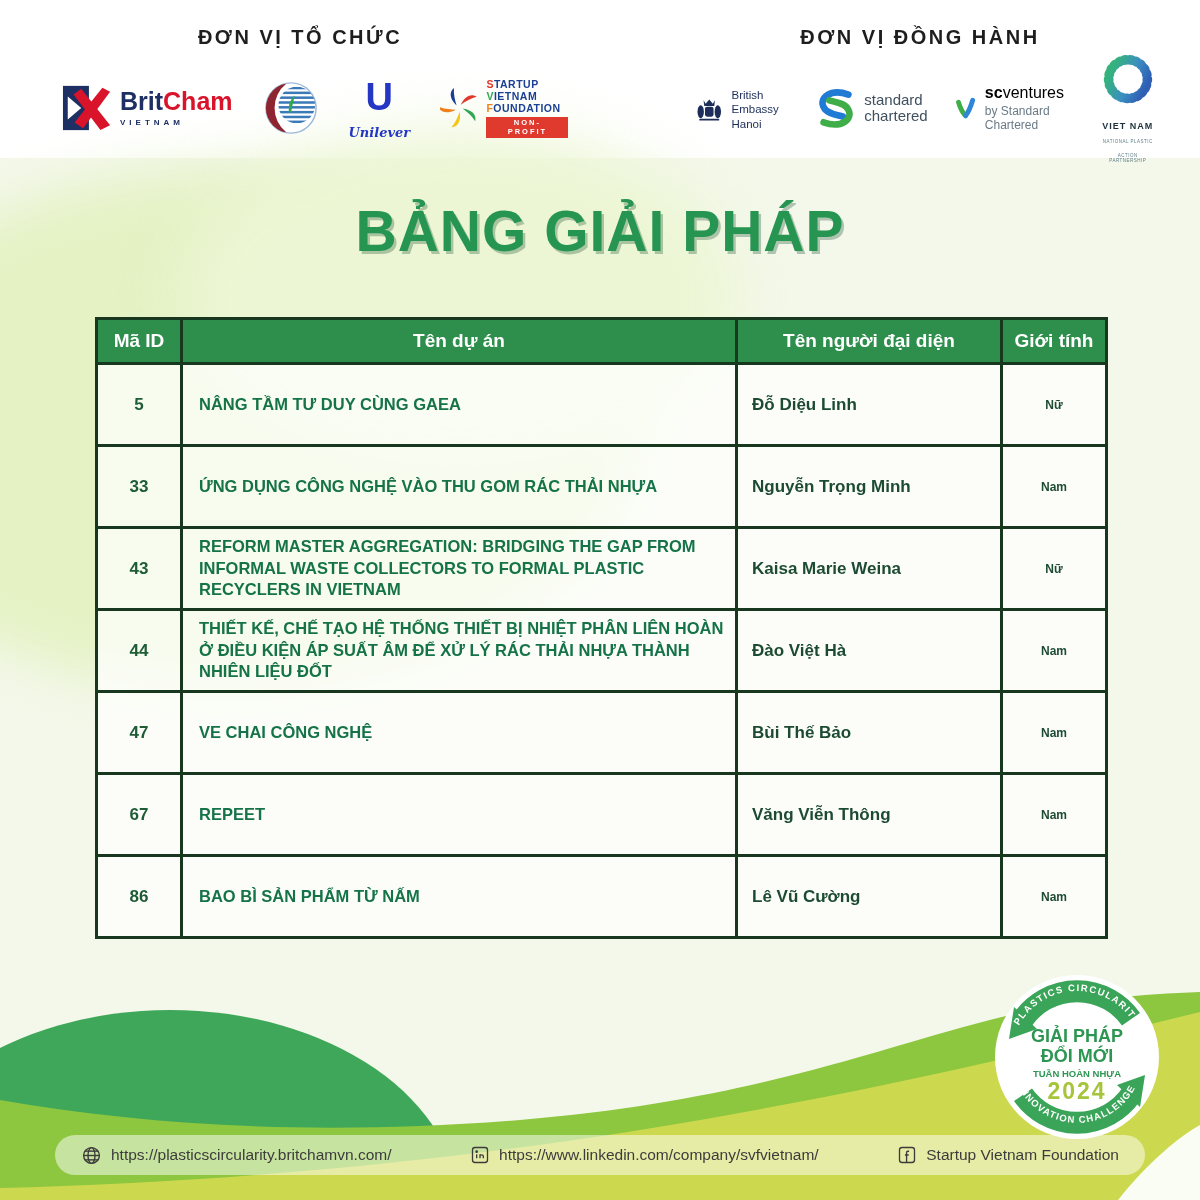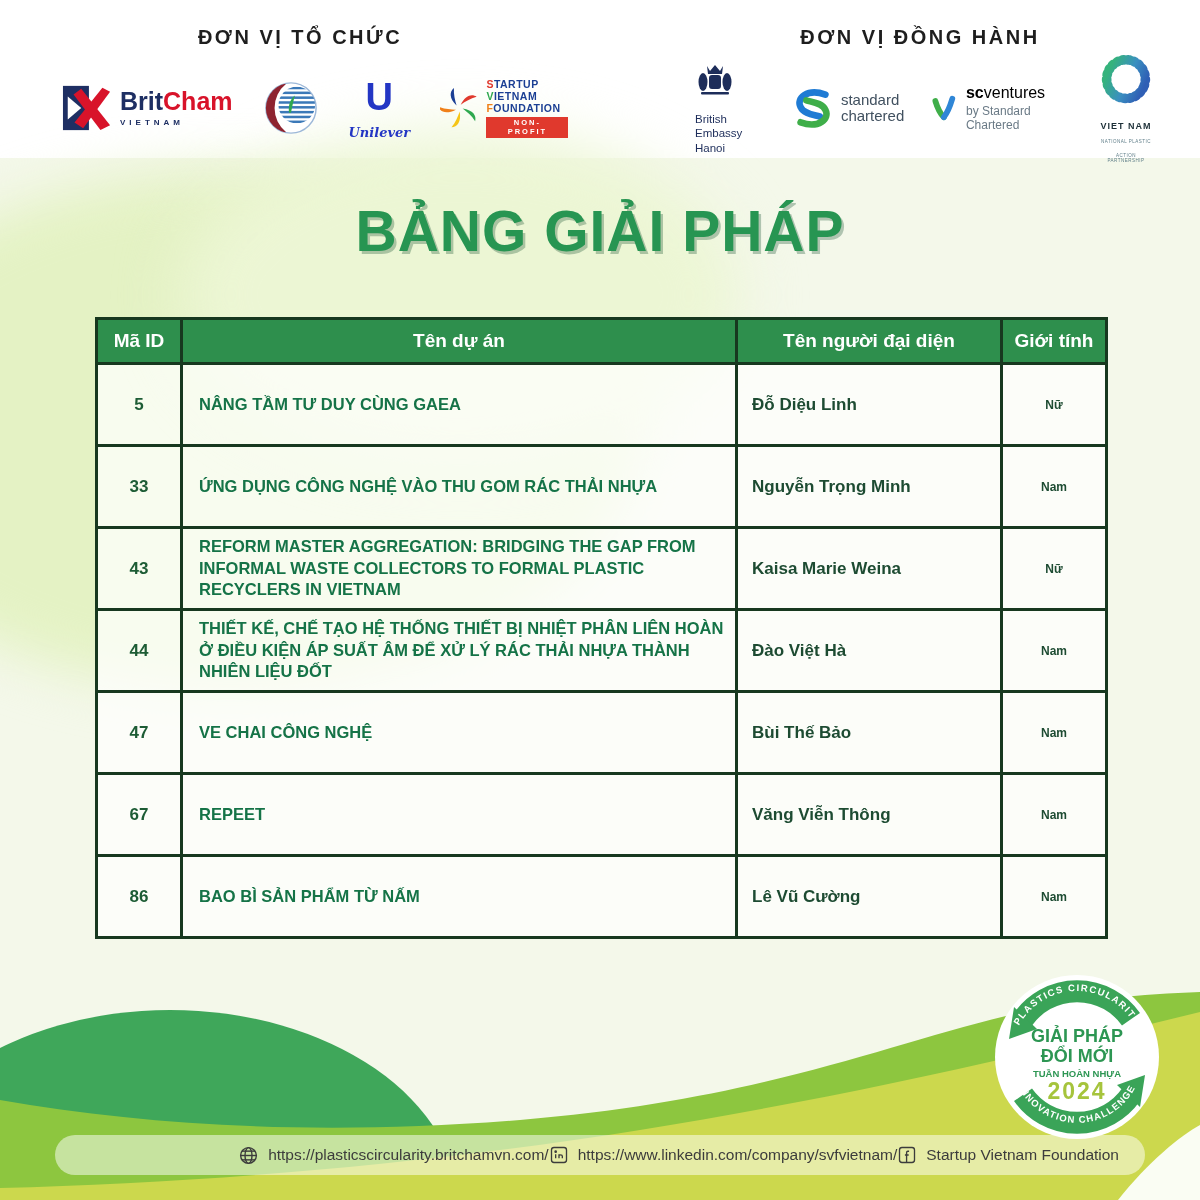--- a/index.html
+++ b/index.html
@@ -30,21 +30,21 @@
   .bc-sub{font-size:8px;letter-spacing:4px;color:#1e2f63;margin-top:4px;font-weight:700;}
   .unilever{display:flex;flex-direction:column;align-items:center;line-height:1;}
   .uni-u{font-size:38px;font-weight:800;color:#2336c4;}
   .uni-script{font-family:"DejaVu Serif",serif;font-style:italic;font-weight:700;font-size:13px;color:#2336c4;margin-top:2px;}
   .svf-text{font-size:10.5px;font-weight:800;line-height:1.15;letter-spacing:.5px;}
   .svf-line{display:block;color:#1b3f94;}
   .svf-l1::first-letter{color:#e0392d;}
   .svf-l2::first-letter{color:#2fa84f;}
   .svf-l3::first-letter{color:#f08019;}
   .svf-nonprofit{background:#e0392d;color:#fff;font-size:7.5px;font-weight:700;letter-spacing:2px;text-align:center;padding:2px 16px;margin-top:3px;}
-  .embassy{display:flex;flex-direction:column;align-items:flex-start;}
+  .embassy{display:flex;flex-direction:row;align-items:flex-end;}
   .embassy-text{font-size:11.5px;color:#1d2d5a;line-height:1.25;margin-top:3px;}
   .sc-text{font-size:15px;color:#40505f;line-height:1.05;font-weight:500;}
   .scv-text{font-size:16px;color:#000000;line-height:1;}
   .scv-bold{font-weight:800;}
   .scv-sub{font-size:12px;color:#6a7a86;margin-top:3px;}
   .npap{display:flex;flex-direction:column;align-items:center;line-height:1.2;}
   .npap-name{font-size:9px;font-weight:800;color:#1d3038;letter-spacing:1px;margin-top:2px;}
   .npap-sub{font-size:4.5px;color:#5e7d88;letter-spacing:.5px;text-align:center;}
   
   .page-title{
@@ -64,21 +64,21 @@
   td.cell-id{text-align:center;font-size:17px;font-weight:700;color:#1d5c35;}
   td.cell-project{font-size:16.5px;font-weight:700;color:#157347;padding-left:16px;line-height:1.3;}
   td.cell-rep{font-size:17px;font-weight:700;color:#1d4b32;padding-left:14px;}
   td.cell-gender{text-align:center;font-size:12px;font-weight:700;color:#1d4b32;}
   
   .badge{left:982px;top:962px;width:190px;height:190px;}
   
   .footer-bar{
     left:55px;top:1135px;width:1090px;height:40px;
     background:rgba(255,255,255,.5);border-radius:21px;
-    display:flex;align-items:center;justify-content:flex-end;
+    display:flex;align-items:center;justify-content:space-between;
     padding:0 26px;box-sizing:border-box;
   }
   .footer-item{display:flex;align-items:center;gap:9px;color:#3c3c3c;font-size:15.5px;font-weight:500;}
   .footer-item svg{display:block;}
 </style>
 </head>
 <body>
 
 <div class="abs top-band"></div>
 <div class="abs blob1"></div>

